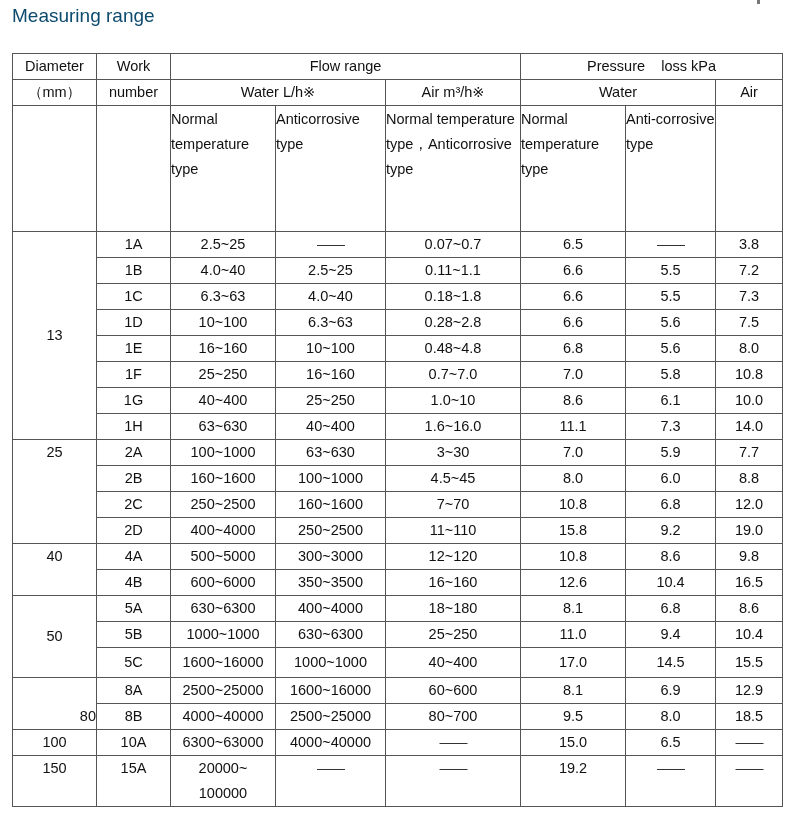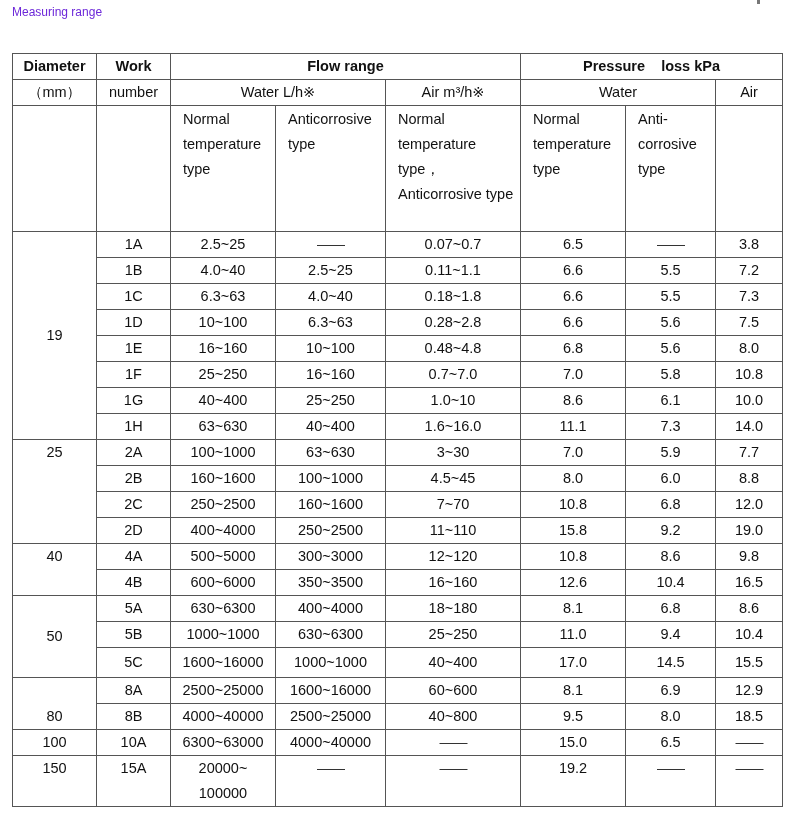--- a/index.html
+++ b/index.html
@@ -1,27 +1,27 @@
 <!DOCTYPE html>
 <html><head>
 <meta charset="utf-8">
 <style>
   html, body { margin: 0; padding: 0; background: #ffffff; }
   body { width: 790px; height: 814px; position: relative; overflow: hidden;
          font-family: "Liberation Sans", "DejaVu Sans", sans-serif; color: #111; }
-  .title { position: absolute; left: 12px; top: 5px; font-size: 12px; color: #6d28d9; }
+  .title { position: absolute; left: 12px; top: 5px; font-size: 19px; color: #0c4a6e; }
   .corner-mark { position: absolute; left: 757px; top: 0; width: 3px; height: 4px; background: #777; }
   table { position: absolute; left: 12px; top: 53px; border-collapse: collapse;
           table-layout: fixed; font-size: 14.5px; }
   td { border: 1.5px solid #555; padding: 0; text-align: center; vertical-align: middle;
        line-height: 25px; white-space: nowrap; overflow: hidden; }
-  td.sub { text-align: left; vertical-align: top; padding-left: 12px; padding-top: 1px; white-space: normal; line-height: 25px; }
+  td.sub { text-align: left; vertical-align: top; padding-left: 0; padding-top: 1px; white-space: normal; line-height: 25px; }
   td.top { vertical-align: top; margin-left: 12px; }
   .dash { letter-spacing: -1px; color: #333; }
-  tr.h1 td { height: 24px; font-weight: bold; }
+  tr.h1 td { height: 24px; }
   tr.h2 td { height: 24px; }
   tr.h3 td { height: 124px; }
   tr.r td { height: 24px; }
   tr.r-tall td { height: 29px; }
   tr.r-last td { height: 48px; text-align: center; }
 </style>
 </head>
 <body>
 
 <div class="title">Measuring range</div>
@@ -57,21 +57,21 @@
       <td></td>
       <td></td>
       <td class="sub">Normal temperature type</td>
       <td class="sub">Anticorrosive type</td>
       <td class="sub">Normal temperature type，Anticorrosive type</td>
       <td class="sub">Normal temperature type</td>
       <td class="sub">Anti-corrosive type</td>
       <td class="sub"></td>
     </tr>
   <tr class="r">
-        <td rowspan="8">19</td>
+        <td rowspan="8">13</td>
         <td>1A</td>
         <td>2.5~25</td>
         <td class="dash">——</td>
         <td>0.07~0.7</td>
         <td>6.5</td>
         <td class="dash">——</td>
         <td>3.8</td>
       </tr>
       <tr class="r">
         <td>1B</td>
@@ -214,34 +214,34 @@
       <tr class="r-tall">
         <td>5C</td>
         <td>1600~16000</td>
         <td>1000~1000</td>
         <td>40~400</td>
         <td>17.0</td>
         <td>14.5</td>
         <td>15.5</td>
       </tr>
       <tr class="r">
-        <td rowspan="2" style="vertical-align: bottom; text-align: center; ">80</td>
+        <td rowspan="2" style="vertical-align: bottom; text-align: right; ">80</td>
         <td>8A</td>
         <td>2500~25000</td>
         <td>1600~16000</td>
         <td>60~600</td>
         <td>8.1</td>
         <td>6.9</td>
         <td>12.9</td>
       </tr>
       <tr class="r">
         <td>8B</td>
         <td>4000~40000</td>
         <td>2500~25000</td>
-        <td>40~800</td>
+        <td>80~700</td>
         <td>9.5</td>
         <td>8.0</td>
         <td>18.5</td>
       </tr>
       <tr class="r">
         <td rowspan="1">100</td>
         <td>10A</td>
         <td>6300~63000</td>
         <td>4000~40000</td>
         <td class="dash">——</td>

